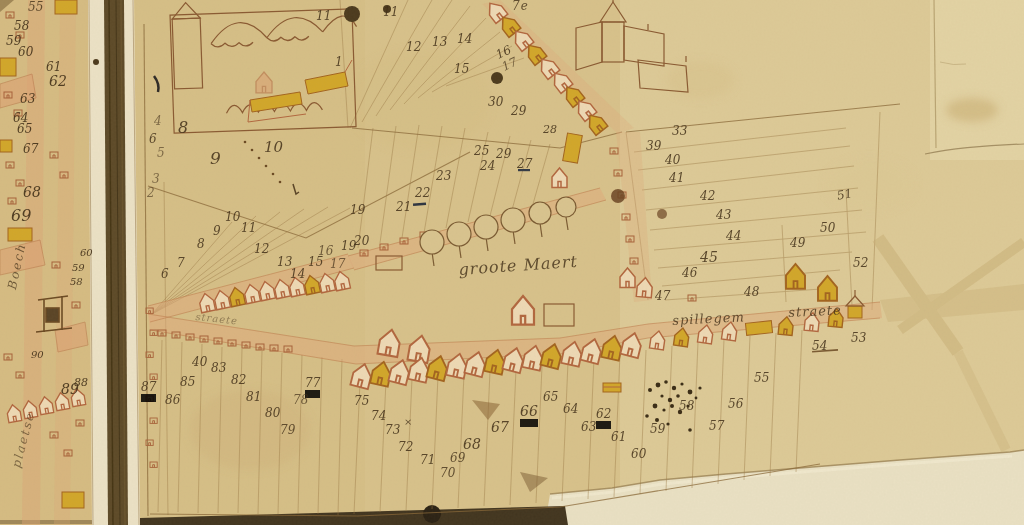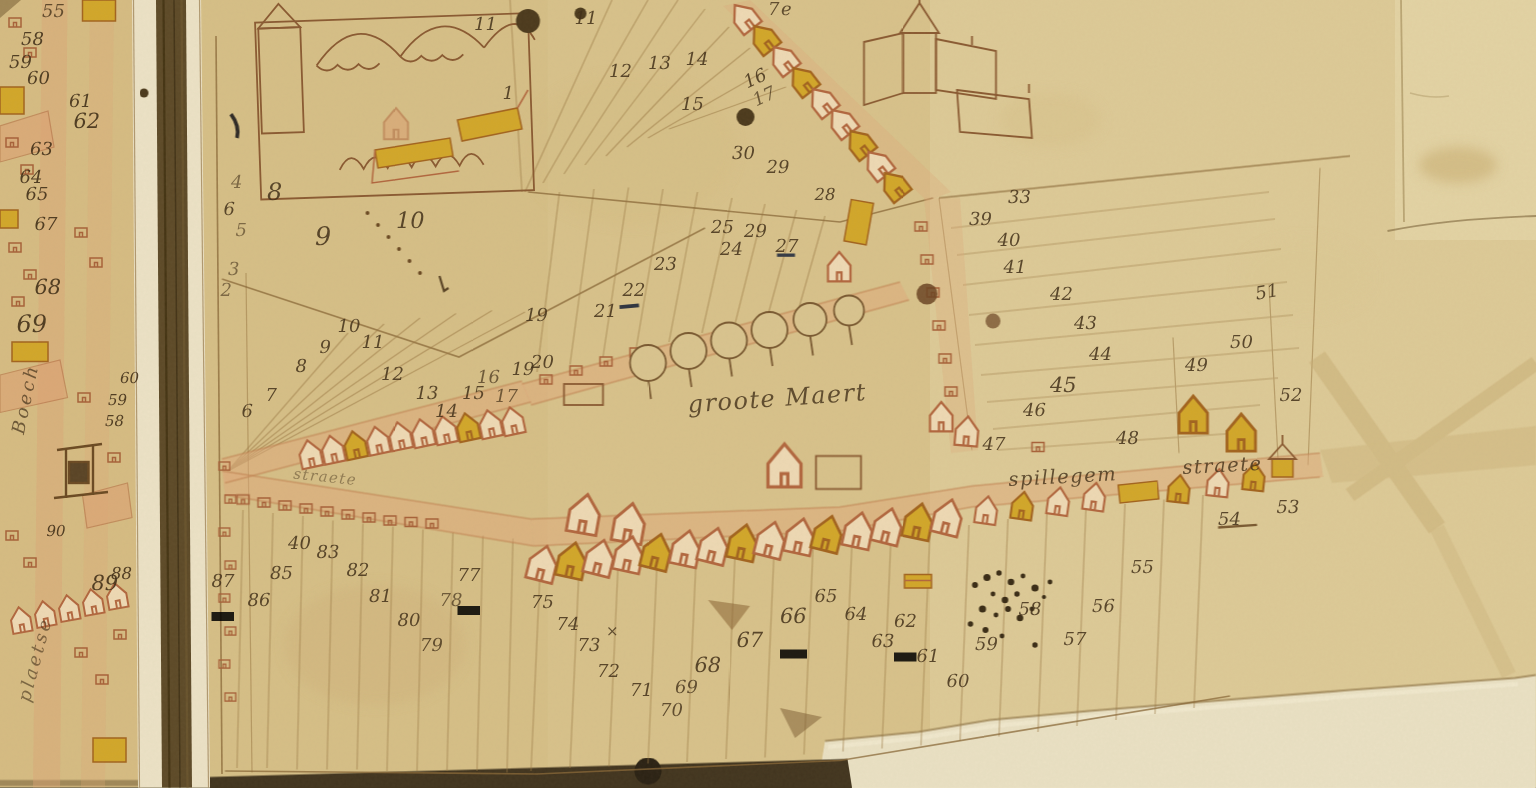--- a/index.html
+++ b/index.html
@@ -8,21 +8,21 @@
          font-family:"DejaVu Serif",serif;}
   .stage svg{position:absolute;left:0;top:0;}
   #labels-layer{position:absolute;left:0;top:0;width:1024px;height:525px;}
   .lbl{position:absolute;font-family:"DejaVu Serif",serif;font-style:italic;
        color:var(--inkdark,#43311a);white-space:nowrap;transform-origin:left top;line-height:1;}
   .n{font-size:12px;opacity:.85}
   .nl{font-size:12px;opacity:.9}
   .pl{font-size:13px;opacity:.8;letter-spacing:1px}
   .plv{font-size:12px;opacity:.7;letter-spacing:2px}
   .mk{font-size:10px;opacity:.8}
-  .u{border-bottom:6px solid #000000;padding-bottom:15px}
+  .u{border-bottom:8px solid #000000;padding-bottom:1px}
   
   .fl{stroke:#9c7a46;stroke-width:.8;fill:none;opacity:.55}
   .flb{stroke:#8a6838;stroke-width:1.1;fill:none;opacity:.75}
   .red{stroke:#b2673f;fill:none;stroke-width:1}
   .hw{fill:#eed9b4;stroke:#b2673f;stroke-width:1}
   .hy{fill:#d2a72a;stroke:#a3641f;stroke-width:1}
   .hu{fill:none;stroke:#a8623a;stroke-width:1}
   .stf{fill:#dfa97c;opacity:.5}
   .stf2{fill:#dfa97c;opacity:.3}
   .ste{stroke:#c08050;stroke-width:1;fill:none;opacity:.6}

